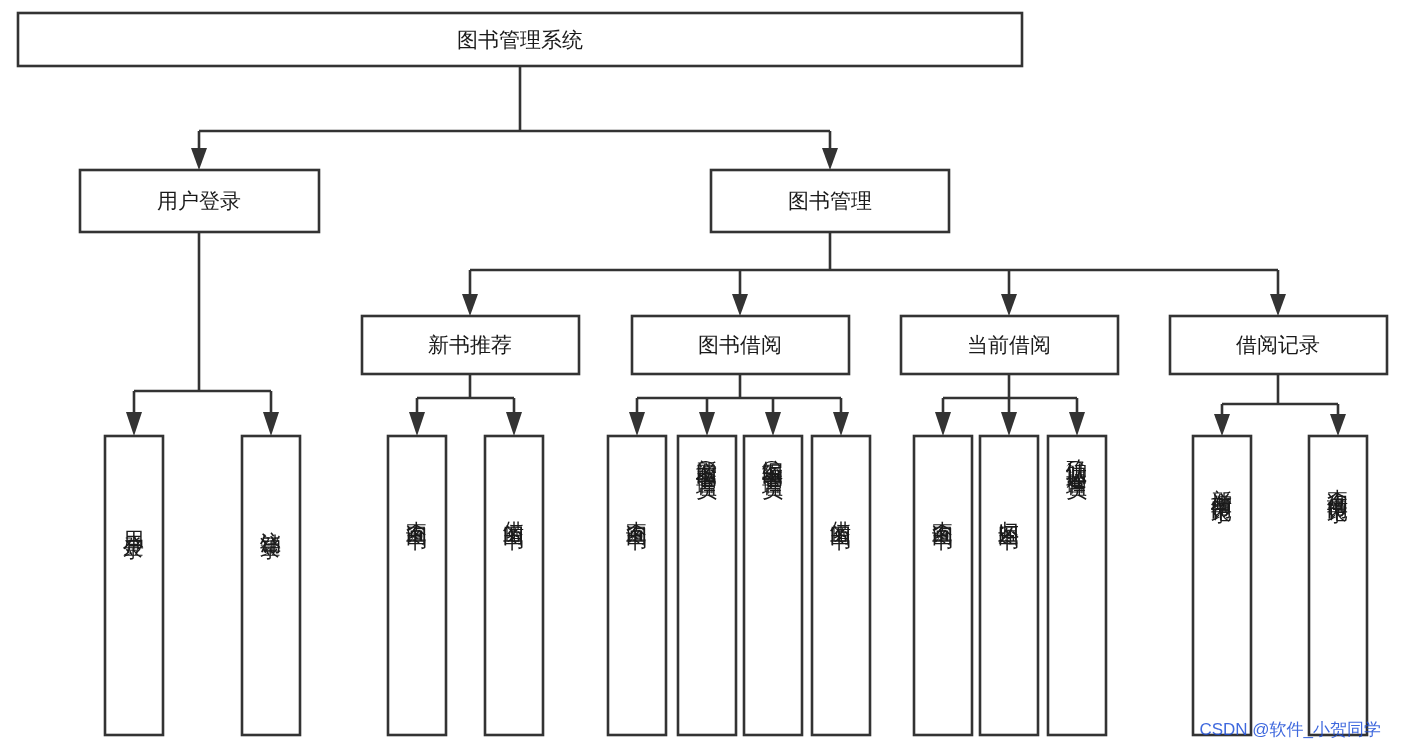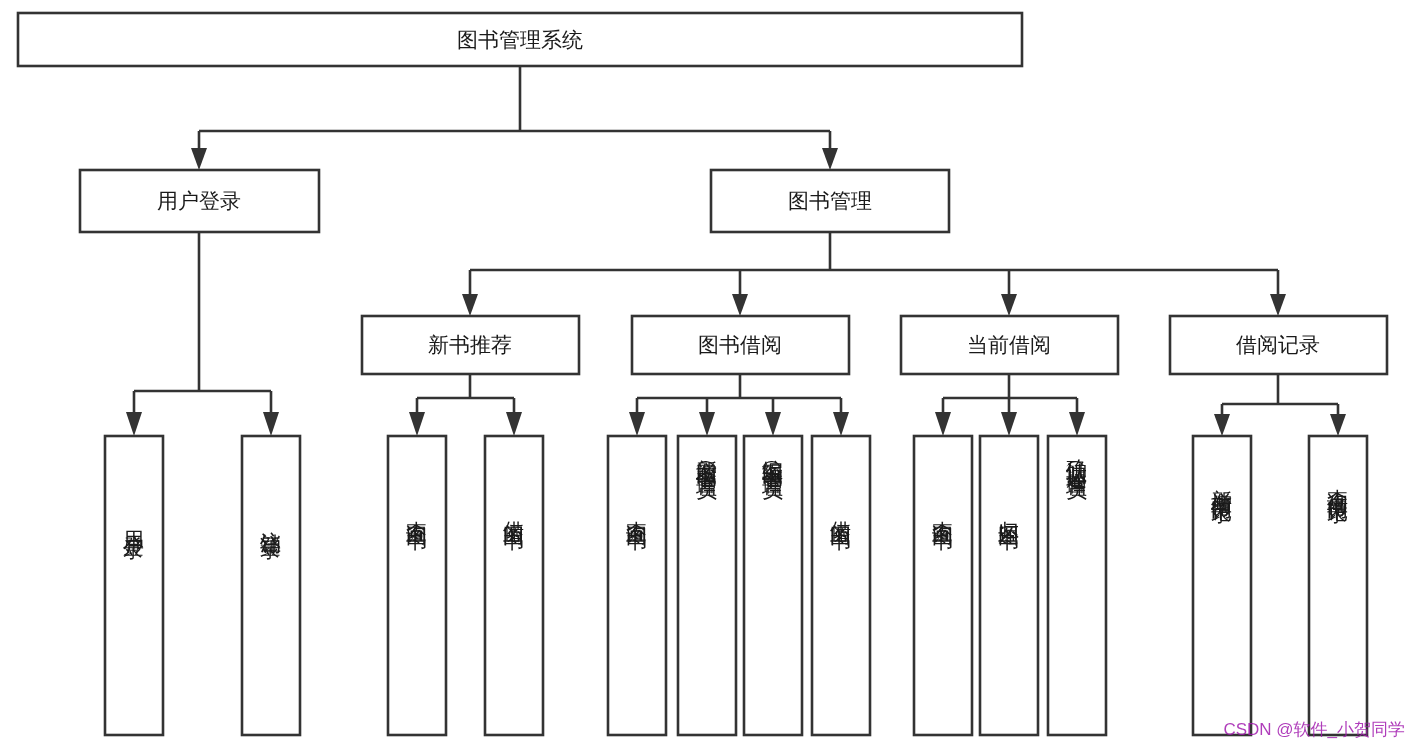--- a/index.html
+++ b/index.html
@@ -59,25 +59,25 @@
     text-orientation: upright;
     font-family: "Liberation Sans", "DejaVu Sans", sans-serif;
     font-size: 21px;
     line-height: 1.0;
     color: #1a1a1a;
     letter-spacing: 3px;
     white-space: nowrap;
   }
   .watermark {
     position: absolute;
-    right: 0;
+    right: 24px;
     bottom: 6px;
     font-family: "Liberation Sans", "DejaVu Sans", sans-serif;
     font-size: 17px;
-    color: #a21caf;
+    color: #1d4ed8;
     opacity: 0.85;
     white-space: nowrap;
   }
 </style>
 </head>
 <body>
 
 <div id="canvas">
 
   <svg id="diagram" viewBox="0 0 1405 747">

